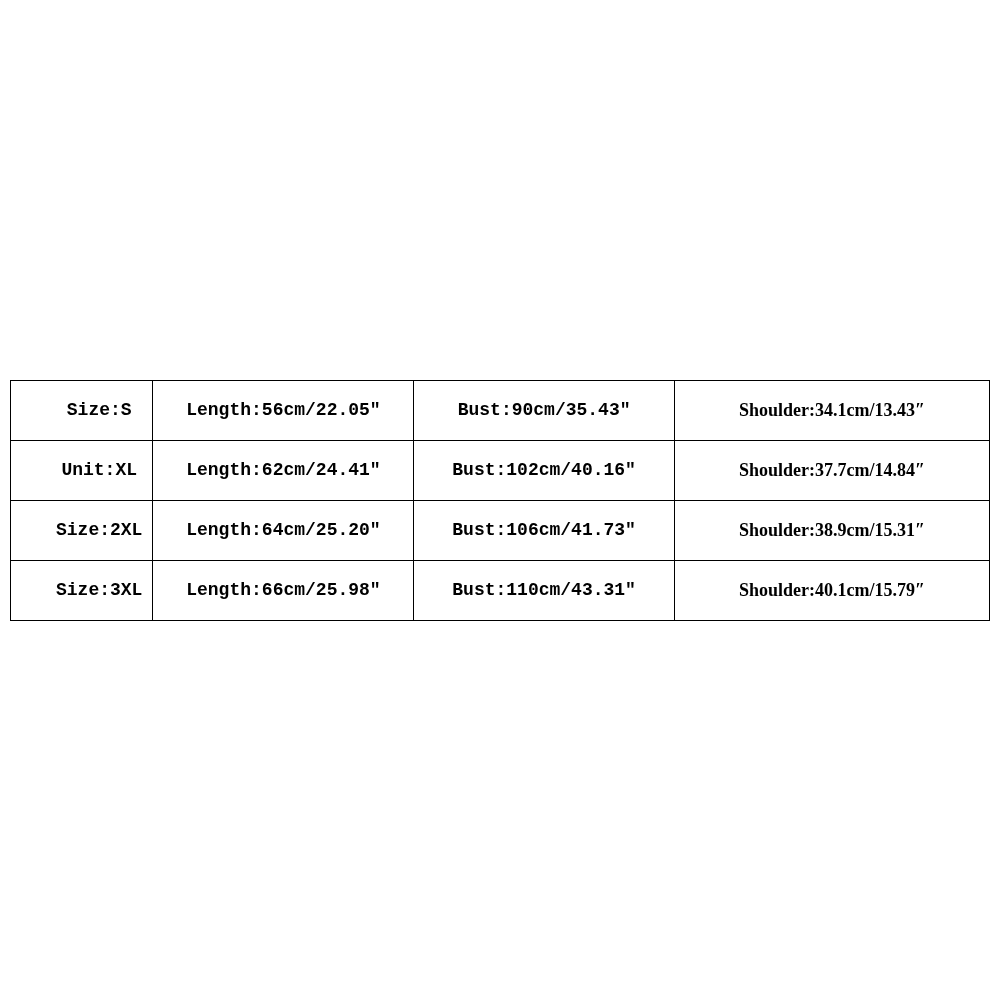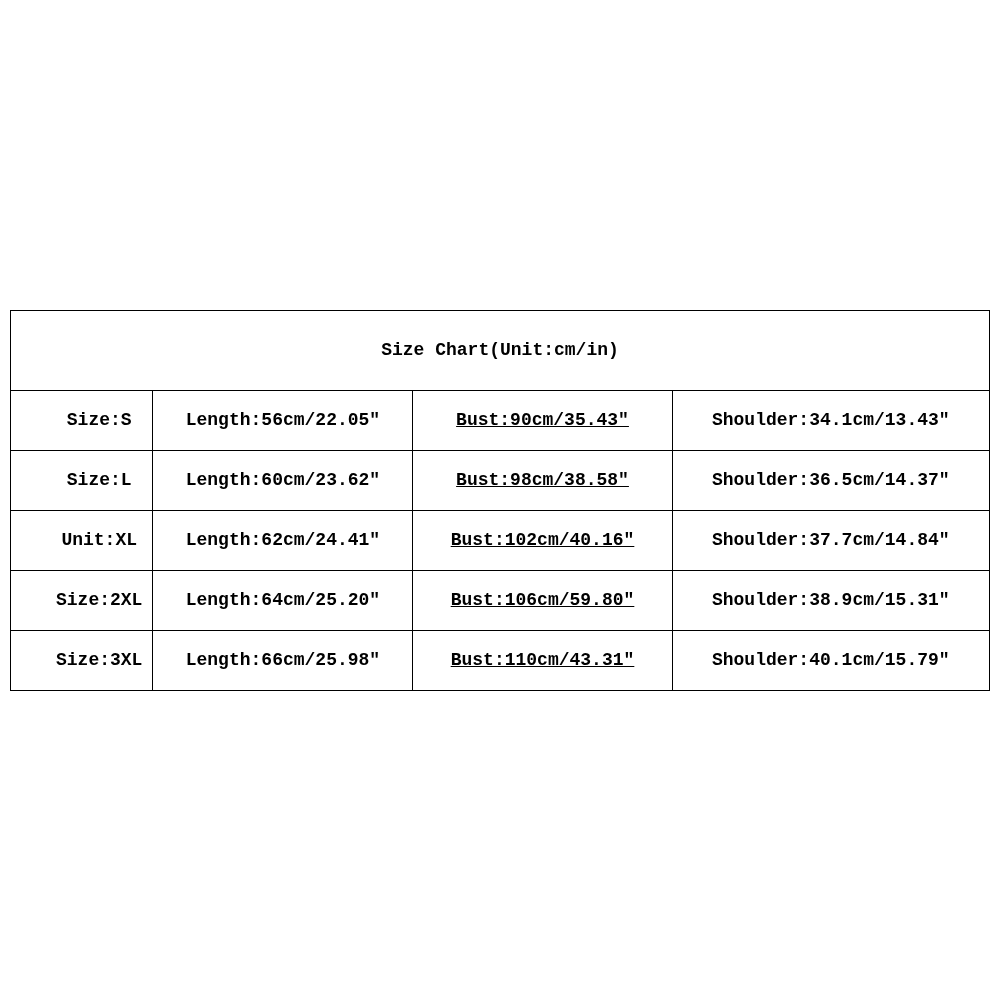--- a/index.html
+++ b/index.html
@@ -31,54 +31,45 @@
       text-align: center;
       vertical-align: middle;
       height: 60px;
       padding: 0 10px;
     }
     tr.title-row td {
       height: 80px;
     }
     .c-size   { width: 13%; padding-left: 45px; }
     .c-length { width: 27%; }
-    .c-bust   { width: 27%; text-decoration: underline; }
-    .c-shoulder { width: 33%; }
+    .c-bust   { width: 27%; }
+    .c-shoulder { width: 33%; font-family: Liberation Serif, serif; }
   </style>
 </head>
 <body>
 
 <div class="wrap">
   <table>
     <tbody>
-        <tr class="title-row">
-      <td colspan="4">Size Chart(Unit:cm/in)</td>
-    </tr>
     <tr>
       <td class="c-size">Size:S</td>
       <td class="c-length">Length:56cm/22.05″</td>
       <td class="c-bust">Bust:90cm/35.43″</td>
       <td class="c-shoulder">Shoulder:34.1cm/13.43″</td>
-    </tr>
-    <tr>
-      <td class="c-size">Size:L</td>
-      <td class="c-length">Length:60cm/23.62″</td>
-      <td class="c-bust">Bust:98cm/38.58″</td>
-      <td class="c-shoulder">Shoulder:36.5cm/14.37″</td>
     </tr>
     <tr>
       <td class="c-size">Unit:XL</td>
       <td class="c-length">Length:62cm/24.41″</td>
       <td class="c-bust">Bust:102cm/40.16″</td>
       <td class="c-shoulder">Shoulder:37.7cm/14.84″</td>
     </tr>
     <tr>
       <td class="c-size">Size:2XL</td>
       <td class="c-length">Length:64cm/25.20″</td>
-      <td class="c-bust">Bust:106cm/59.80″</td>
+      <td class="c-bust">Bust:106cm/41.73″</td>
       <td class="c-shoulder">Shoulder:38.9cm/15.31″</td>
     </tr>
     <tr>
       <td class="c-size">Size:3XL</td>
       <td class="c-length">Length:66cm/25.98″</td>
       <td class="c-bust">Bust:110cm/43.31″</td>
       <td class="c-shoulder">Shoulder:40.1cm/15.79″</td>
     </tr>
   </tbody>
     </table>

